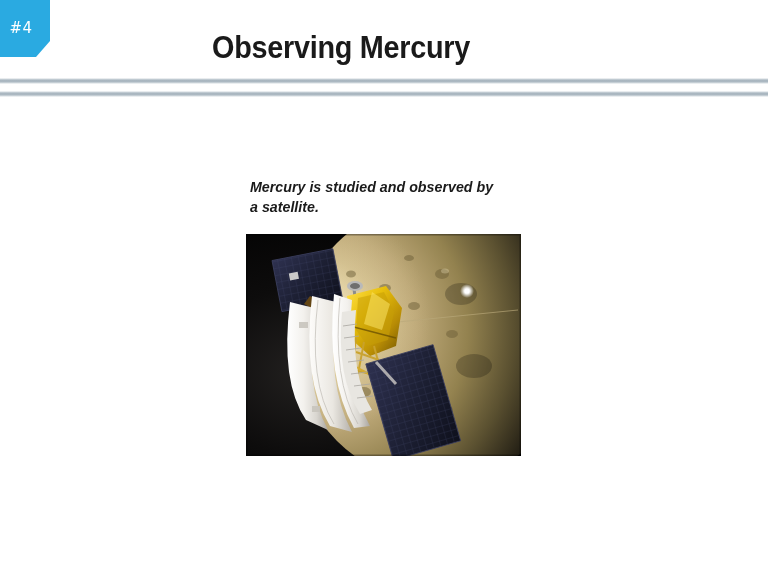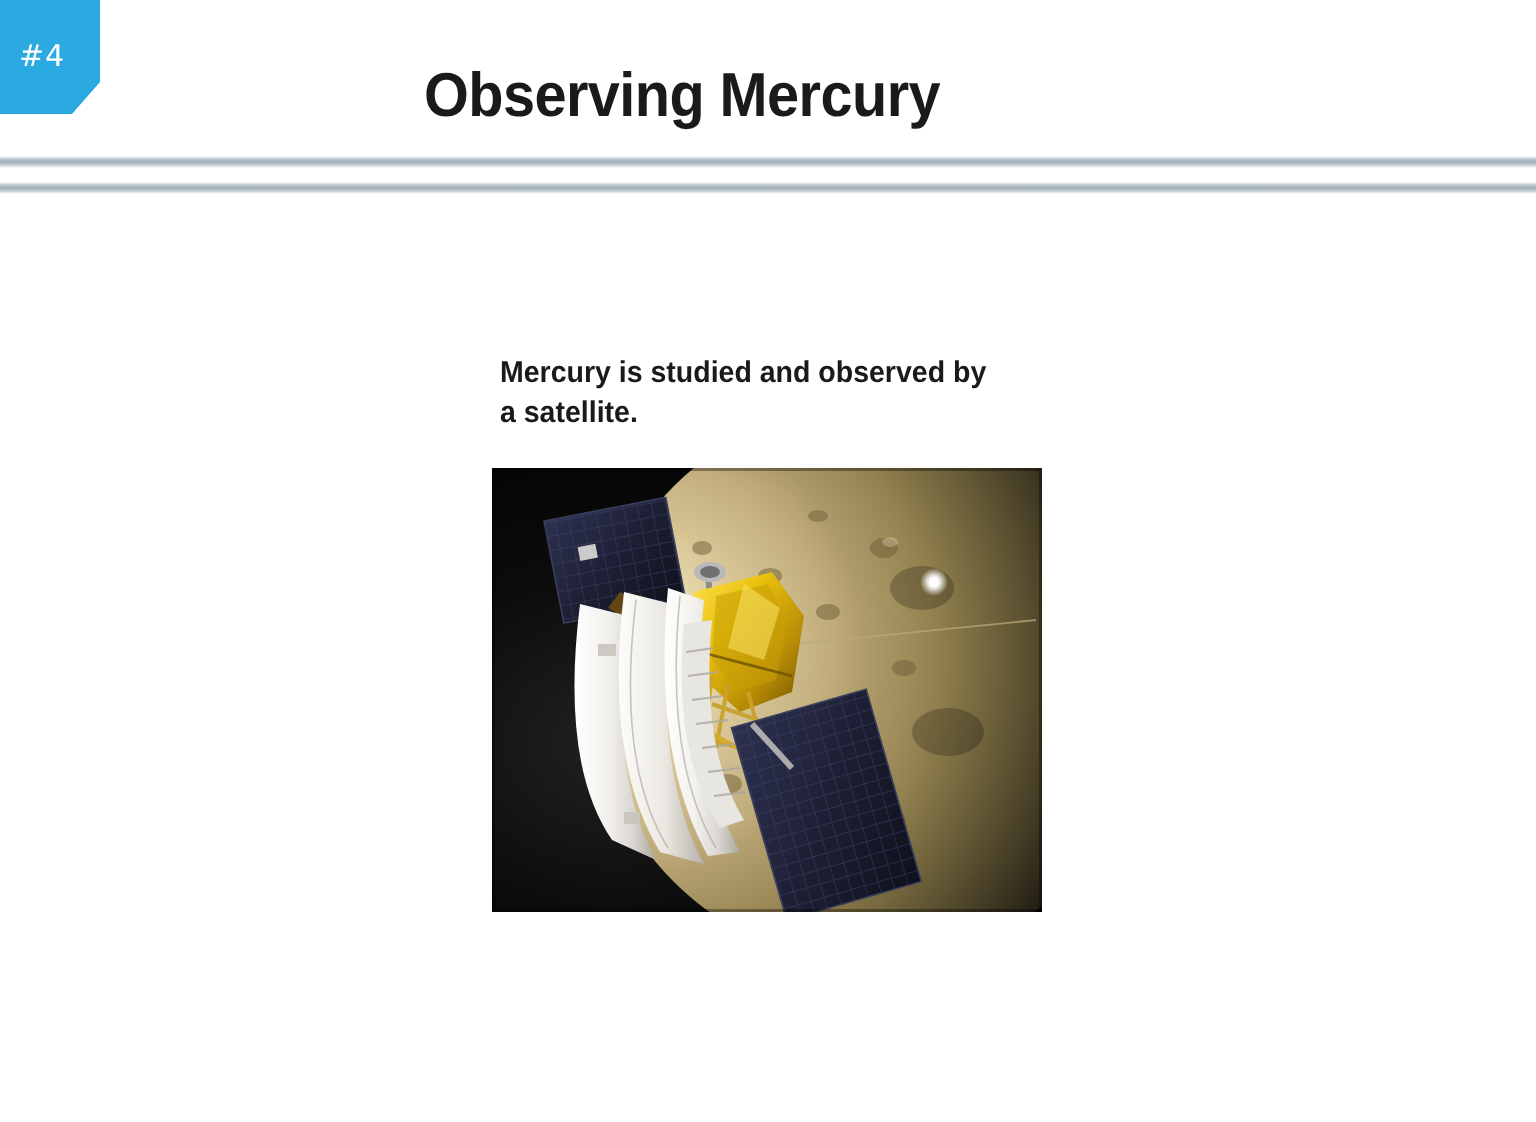--- a/index.html
+++ b/index.html
@@ -97,20 +97,21 @@
   .rule-top   { top: 0px; }
   .rule-bottom{ top: 13px; }
 
   
   .content {
     position: absolute;
     left: 0;
     top: 98px;
     width: 768px;
     height: 463px;
+    font-style: italic;
   }
 
   .caption {
     position: absolute;
     left: 250px;
     top: 79px;
     width: 262px;
     color: #1a1a1a;
     font-family: "Liberation Sans Narrow", "Liberation Sans", sans-serif;
     font-size: 15px;

